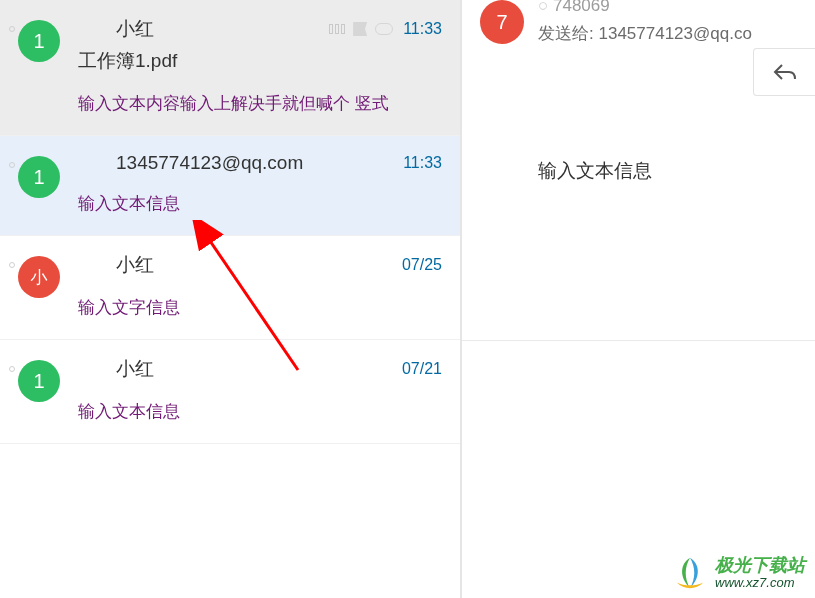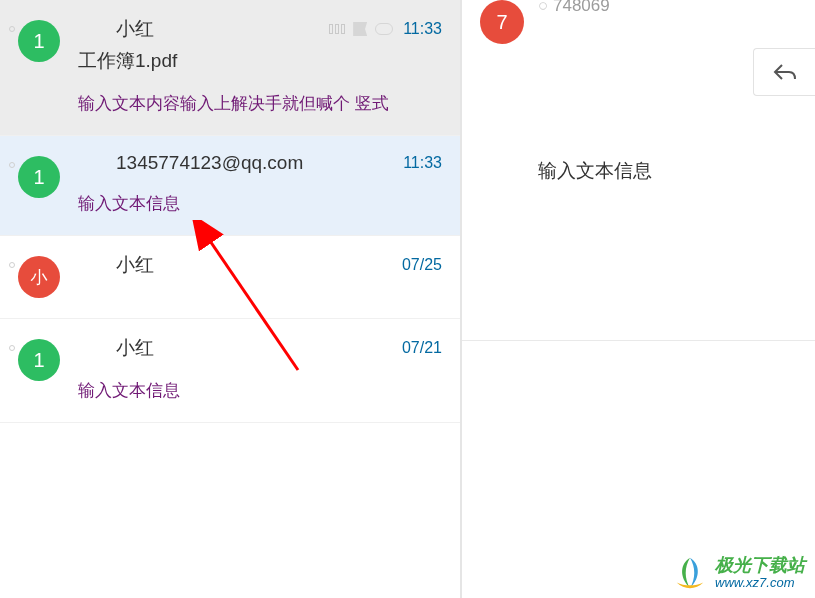--- a/index.html
+++ b/index.html
@@ -179,21 +179,21 @@
     width:38px;height:38px;
   }
   .wm-text{
     display:flex;flex-direction:column;
     line-height:1.1;
   }
   .wm-title{
     color:#46b04a;font-size:18px;font-weight:bold;font-style:italic;
   }
   .wm-url{
-    color:#0369a1;font-size:13px;font-style:italic;
+    color:#14532d;font-size:13px;font-style:italic;
   }
 </style>
 </head>
 <body>
 
 <div class="container">
   <div class="mail-list" id="mail-list">
       <div class="mail-item highlight1">
         <div class="dot"></div>
         <div class="avatar green">1</div>
@@ -233,20 +233,21 @@
       <div class="mail-item ">
         <div class="dot"></div>
         <div class="avatar red">小</div>
         <div class="mail-body">
           <div class="row1">
             <div class="sender">小红</div>
             <div style="display: flex; align-items: flex-end;">
               <div class="time">07/25</div>
             </div>
           </div>
+          <div class="preview">输入文字信息</div>
         </div>
       </div>
       <div class="mail-item ">
         <div class="dot"></div>
         <div class="avatar green">1</div>
         <div class="mail-body">
           <div class="row1">
             <div class="sender">小红</div>
             <div style="display: flex; align-items: center;">
               <div class="time">07/21</div>
@@ -255,20 +256,23 @@
           <div class="preview">输入文本信息</div>
         </div>
       </div>
     </div>
 
   <div class="right-pane">
     <div class="header-avatar">7</div>
     <div class="header-text">
       <span style="color:#cfcfcf;">○ </span><span>748069</span>
     </div>
+    <div class="header-sendto">
+      <span>发送给:</span> <span>1345774123@qq.co</span>
+    </div>
     <div class="reply-btn">
       <svg width="26" height="22" viewBox="0 0 26 22" fill="none" stroke="#555" stroke-width="2">
         <path d="M10 4 L3 11 L10 18 M3 11 L17 11 C21 11 23 14 23 18"></path>
       </svg>
     </div>
     <div class="content-text">输入文本信息</div>
     <div class="divider"></div>
   </div>
 </div>
 

